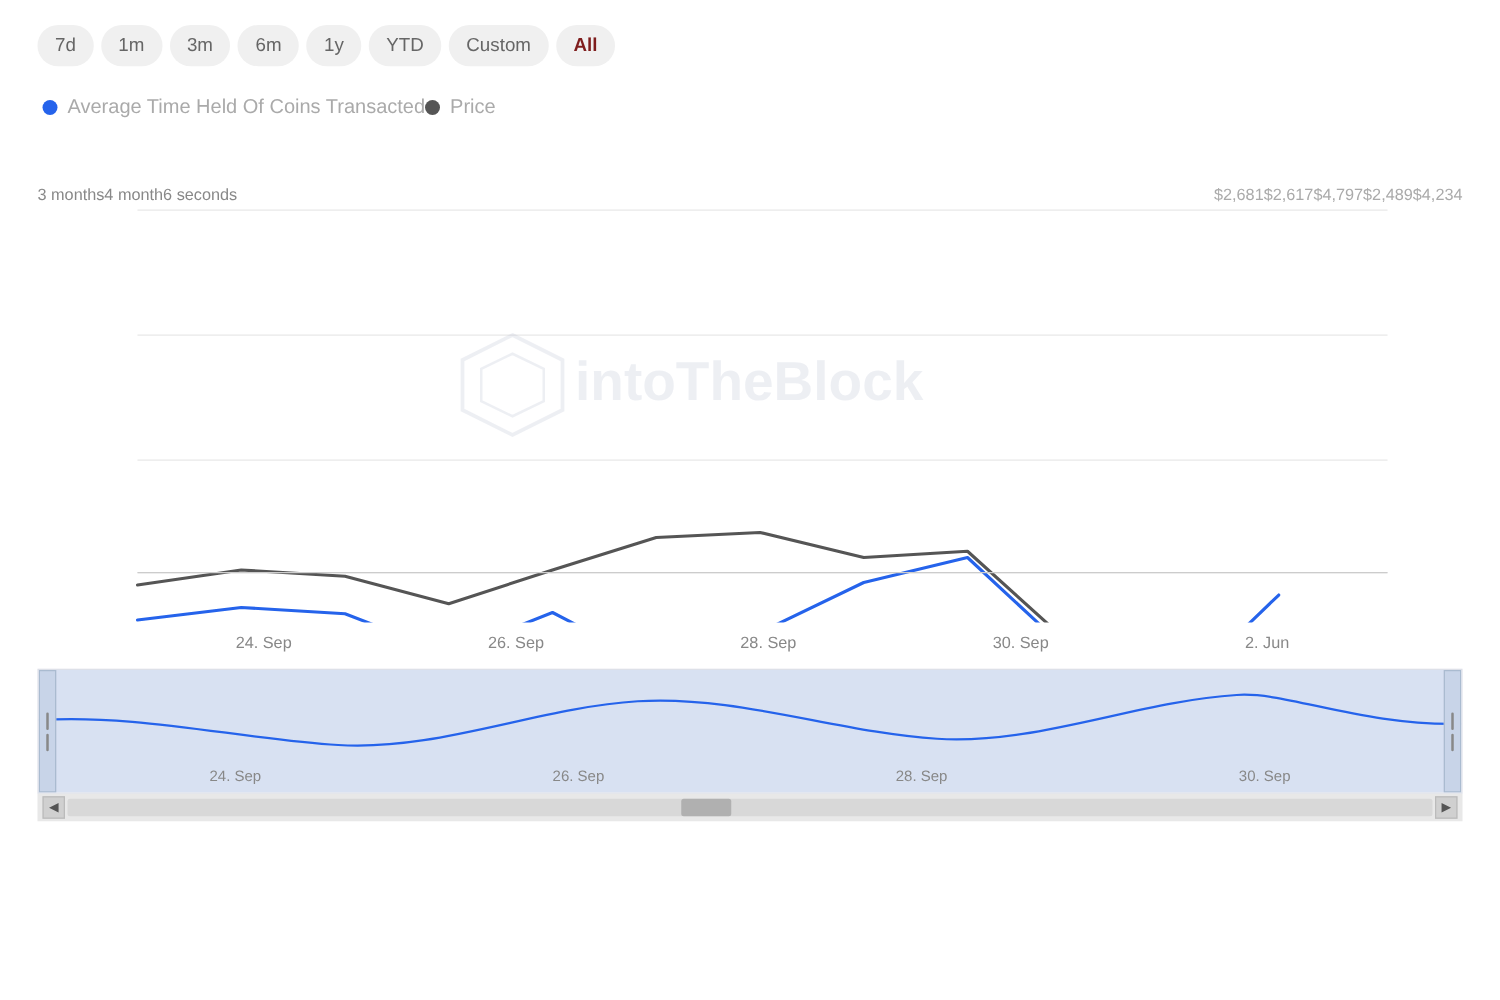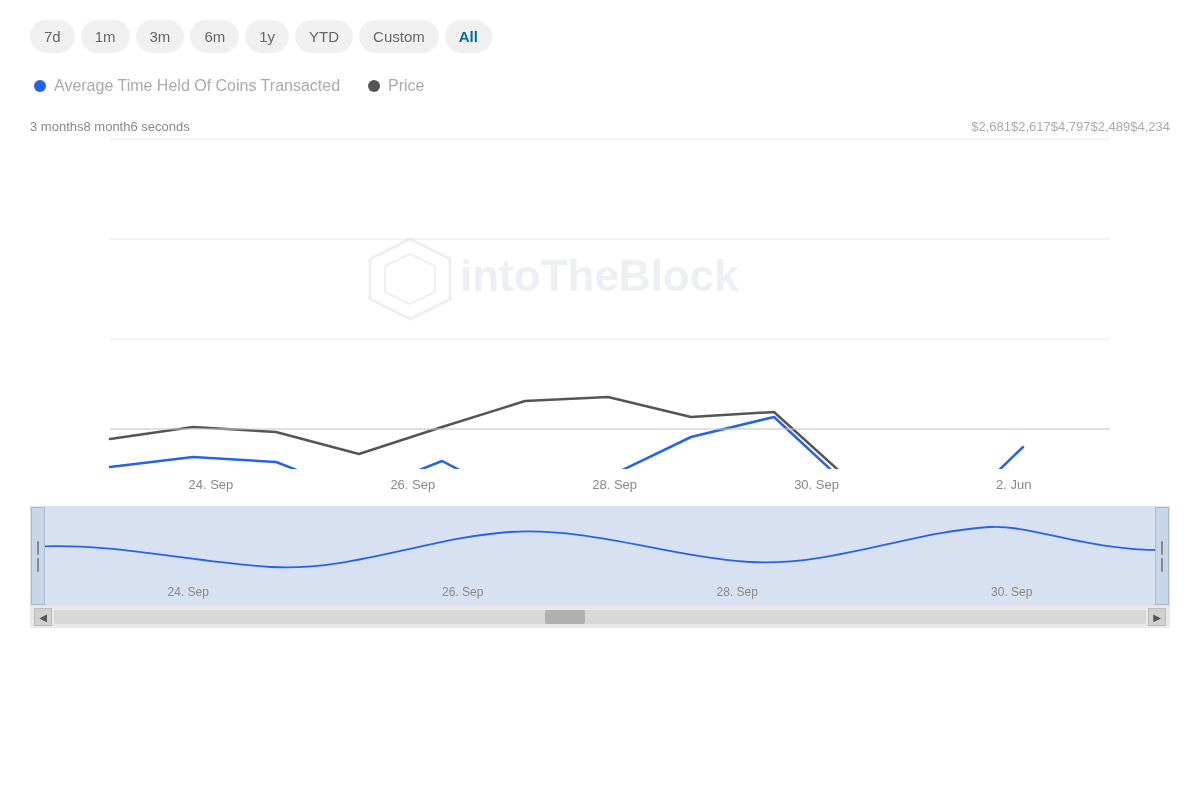--- a/index.html
+++ b/index.html
@@ -25,30 +25,29 @@
       border-radius: 20px;
       border: none;
       background: #f0f0f0;
       color: #666;
       font-size: 15px;
       cursor: pointer;
       font-weight: 400;
     }
     .time-btn.active {
       background: #f0f0f0;
-      color: #0369a1;
+      color: #7f1d1d;
       font-weight: 700;
     }
 
     
     .legend {
       display: flex;
       align-items: center;
-      gap: 28px;
-      margin-bottom: 14px;
+      margin-bottom: 43px;
       padding-left: 4px;
     }
     .legend-item {
       display: flex;
       align-items: center;
       gap: 8px;
     }
     .legend-dot {
       width: 12px;
       height: 12px;
@@ -228,21 +227,21 @@
     <div class="legend-item">
       <div class="legend-dot dark"></div>
       <span class="legend-label">Price</span>
     </div>
   </div>
 
   <div class="chart-wrapper">
 
     <div class="y-axis-left">
       <span>3 months</span>
-      <span>8 month</span>
+      <span>4 month</span>
       <span>6 seconds</span>
     </div>
 
     <svg width="1140" height="360" viewBox="0 0 1140 360" style="display:block; margin: 0 auto;">
 
       <line x1="80" y1="30" x2="1080" y2="30" stroke="#e8e8e8" stroke-width="1"></line>
       <line x1="80" y1="130" x2="1080" y2="130" stroke="#e8e8e8" stroke-width="1"></line>
       <line x1="80" y1="230" x2="1080" y2="230" stroke="#e8e8e8" stroke-width="1"></line>
       <line x1="80" y1="320" x2="1080" y2="320" stroke="#e8e8e8" stroke-width="1"></line>
 

